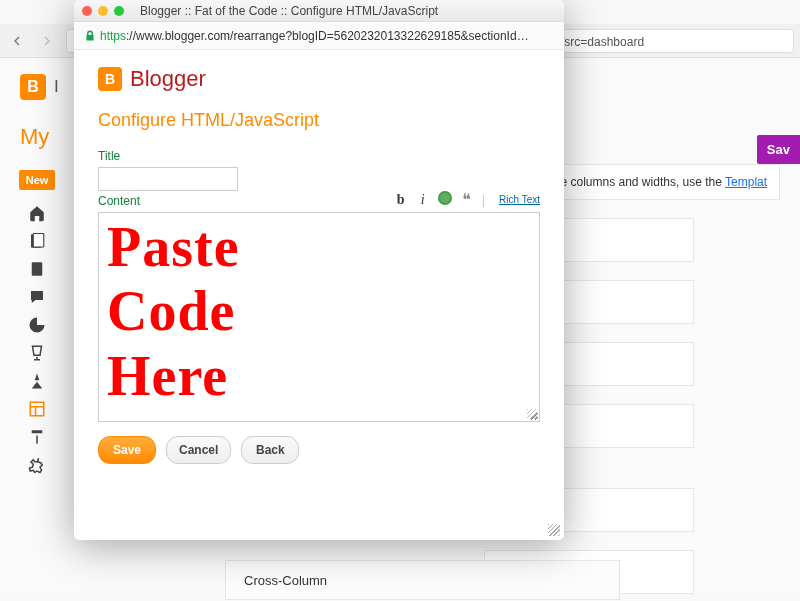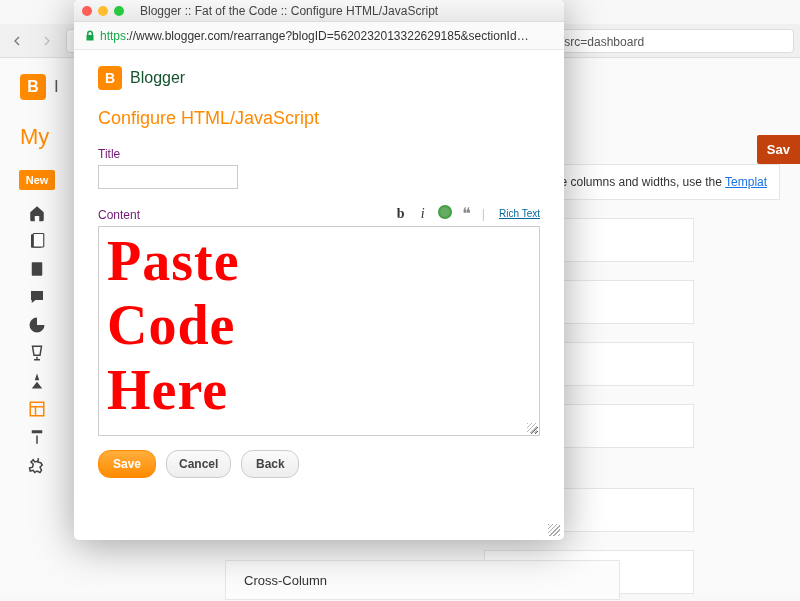--- a/index.html
+++ b/index.html
@@ -107,21 +107,21 @@
       background: #fff;
       border: 1px solid #e6e6e6;
       padding: 10px 12px;
       font-size: 12px;
       white-space: nowrap;
     }
     .hint-box a { color: #1a73e8; }
     .save-top {
       position: absolute;
       right: 0; top: 135px;
-      background: #c2410c;
+      background: #a21caf;
       color: #fff;
       font-weight: bold;
       padding: 7px 10px;
       border-radius: 2px 0 0 2px;
       font-size: 13px;
     }
     .widget-row {
       background: #fff;
       border: 1px solid #e6e6e6;
       height: 44px;
@@ -195,45 +195,44 @@
     }
     .popup-logo {
       display:flex;align-items:center;gap:8px;
       margin-bottom: 18px;
     }
     .popup-logo .sq {
       width:24px;height:24px;background:#ff8a00;border-radius:4px;
       display:flex;align-items:center;justify-content:center;
       color:#fff;font-weight:bold;font-size:14px;
     }
-    .popup-logo span { font-size: 16px; color:#14532d; }
+    .popup-logo span { font-size: 22px; color:#b91c1c; }
     .section-title {
       color: #ff8a00;
       font-size: 18px;
       font-weight: normal;
       margin-bottom: 18px;
     }
     .fld-label {
       font-size: 12px;
-      color: #701a75;
+      color: #15803d;
       margin-bottom: 4px;
       display:block;
     }
     .title-input {
       width: 140px;
       height: 24px;
       border: 1px solid #ccc;
       padding: 2px 4px;
       font-size: 12px;
     }
     .content-row {
       display:flex;
       justify-content: space-between;
       align-items: flex-end;
-      margin-top: 16px;
       margin-bottom: 4px;
     }
     .fmt-bar {
       display:flex;
       align-items:center;
       gap: 8px;
       font-size: 13px;
     }
     .fmt-icon {
       width: 14px;

